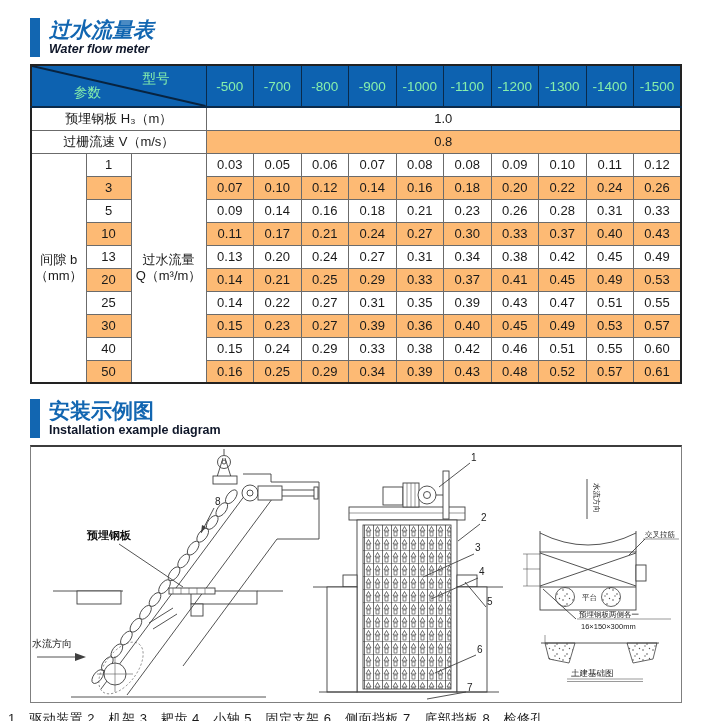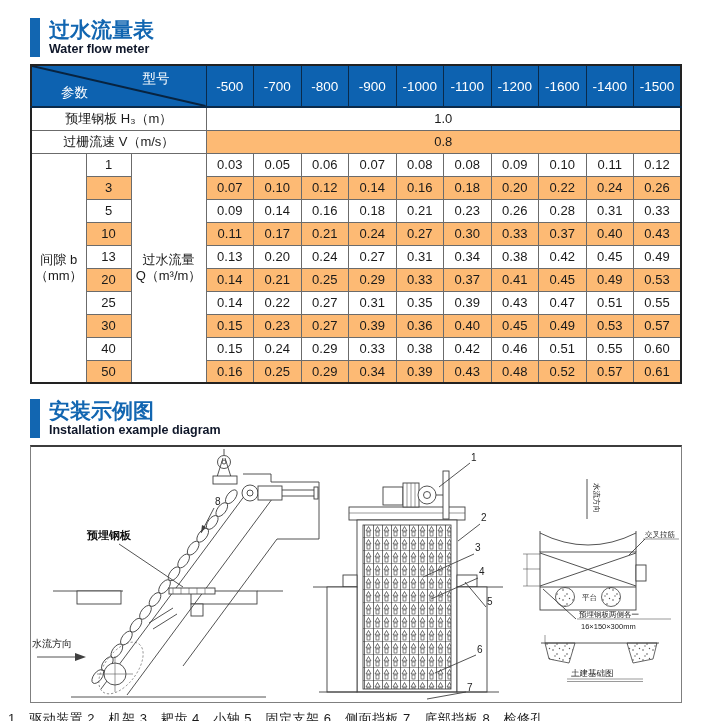--- a/index.html
+++ b/index.html
@@ -5,36 +5,36 @@
   * { box-sizing: border-box; margin: 0; padding: 0; }
   html,body { width: 712px; background:#fff; font-family:"Liberation Sans","DejaVu Sans",sans-serif; color:#1a1a1a; }
   .page { width:712px; height:721px; background:#fff; overflow:hidden; }
   .content { margin:0 30px; }
 
   
   .sec-head { display:flex; gap:9px; align-items:stretch; }
   .sec-head .bar { width:10px; background:#1266b1; }
   .sec-head h1 { font-size:21px; font-weight:bold; color:#1266b1; line-height:1.15; }
   .sec-head h2 { font-size:12.5px; font-weight:bold; color:#0f172a; line-height:1.2; }
-  .head1 { padding-top:18px; }
+  .head1 { padding-top:18px;font-style:italic; }
   .head2 { padding-top:15px; margin-bottom:7px; }
   .head1 { margin-bottom:7px; }
 
   
   table.flow { border-collapse:collapse; table-layout:fixed; width:652px; border:2px solid #222; }
   table.flow th, table.flow td { border:1px solid #6b6b6b; text-align:center; vertical-align:middle; font-weight:normal; font-size:13px; padding:0; }
-  table.flow thead th { background:#0d62b0; color:#ffffff; border-color:#0a2a4a; border-bottom:2px solid #0a2a4a; height:42px; font-size:13.5px; }
+  table.flow thead th { background:#0d62b0; color:#86efac; border-color:#0a2a4a; border-bottom:2px solid #0a2a4a; height:42px; font-size:13.5px; }
   table.flow td, table.flow tbody th { height:23px; background:#fff; }
   tr.shade td { background:#fdba74; }
   td.lbl, th.lbl { font-size:13px; background:#fff !important; }
   .pre { white-space:pre-line; line-height:1.25; }
   .corner { position:relative; padding:0; }
   .corner svg { position:absolute; inset:0; width:100%; height:100%; }
   .corner .c-tr { position:absolute; top:4px; right:36px; font-size:13.5px; }
-  .corner .c-bl { position:absolute; bottom:4px; left:29px; font-size:13.5px; }
+  .corner .c-bl { position:absolute; bottom:4px; left:42px; font-size:13.5px; }
 
   
   .diagram-box { width:652px; height:258px; border:1px solid #7f7f7f; border-top:2px solid #3c3c3c; background:#fff; overflow:hidden; }
   .diagram-box svg { display:block; }
   .caption { font-size:13px; color:#1a1a1a; margin:7px 8px 0 8px; letter-spacing:0.5px; }
 
   
   .ln { stroke:#3f3f3f; stroke-width:0.9; fill:none; }
   .thin { stroke:#555; stroke-width:0.6; fill:none; }
   .blk { fill:#fff; stroke:#3f3f3f; stroke-width:0.9; }
@@ -81,21 +81,21 @@
             <span class="c-tr">型号</span>
             <span class="c-bl">参数</span>
           </th>
         <th>-500</th>
             <th>-700</th>
             <th>-800</th>
             <th>-900</th>
             <th>-1000</th>
             <th>-1100</th>
             <th>-1200</th>
-            <th>-1600</th>
+            <th>-1300</th>
             <th>-1400</th>
             <th>-1500</th>
           </tr>
       </thead>
       <tbody id="flow-body">
         <tr>
           <td class="lbl" colspan="3">预埋钢板 H₃（m）</td>
           <td colspan="10">1.0</td>
         </tr>
         <tr class="shade">

